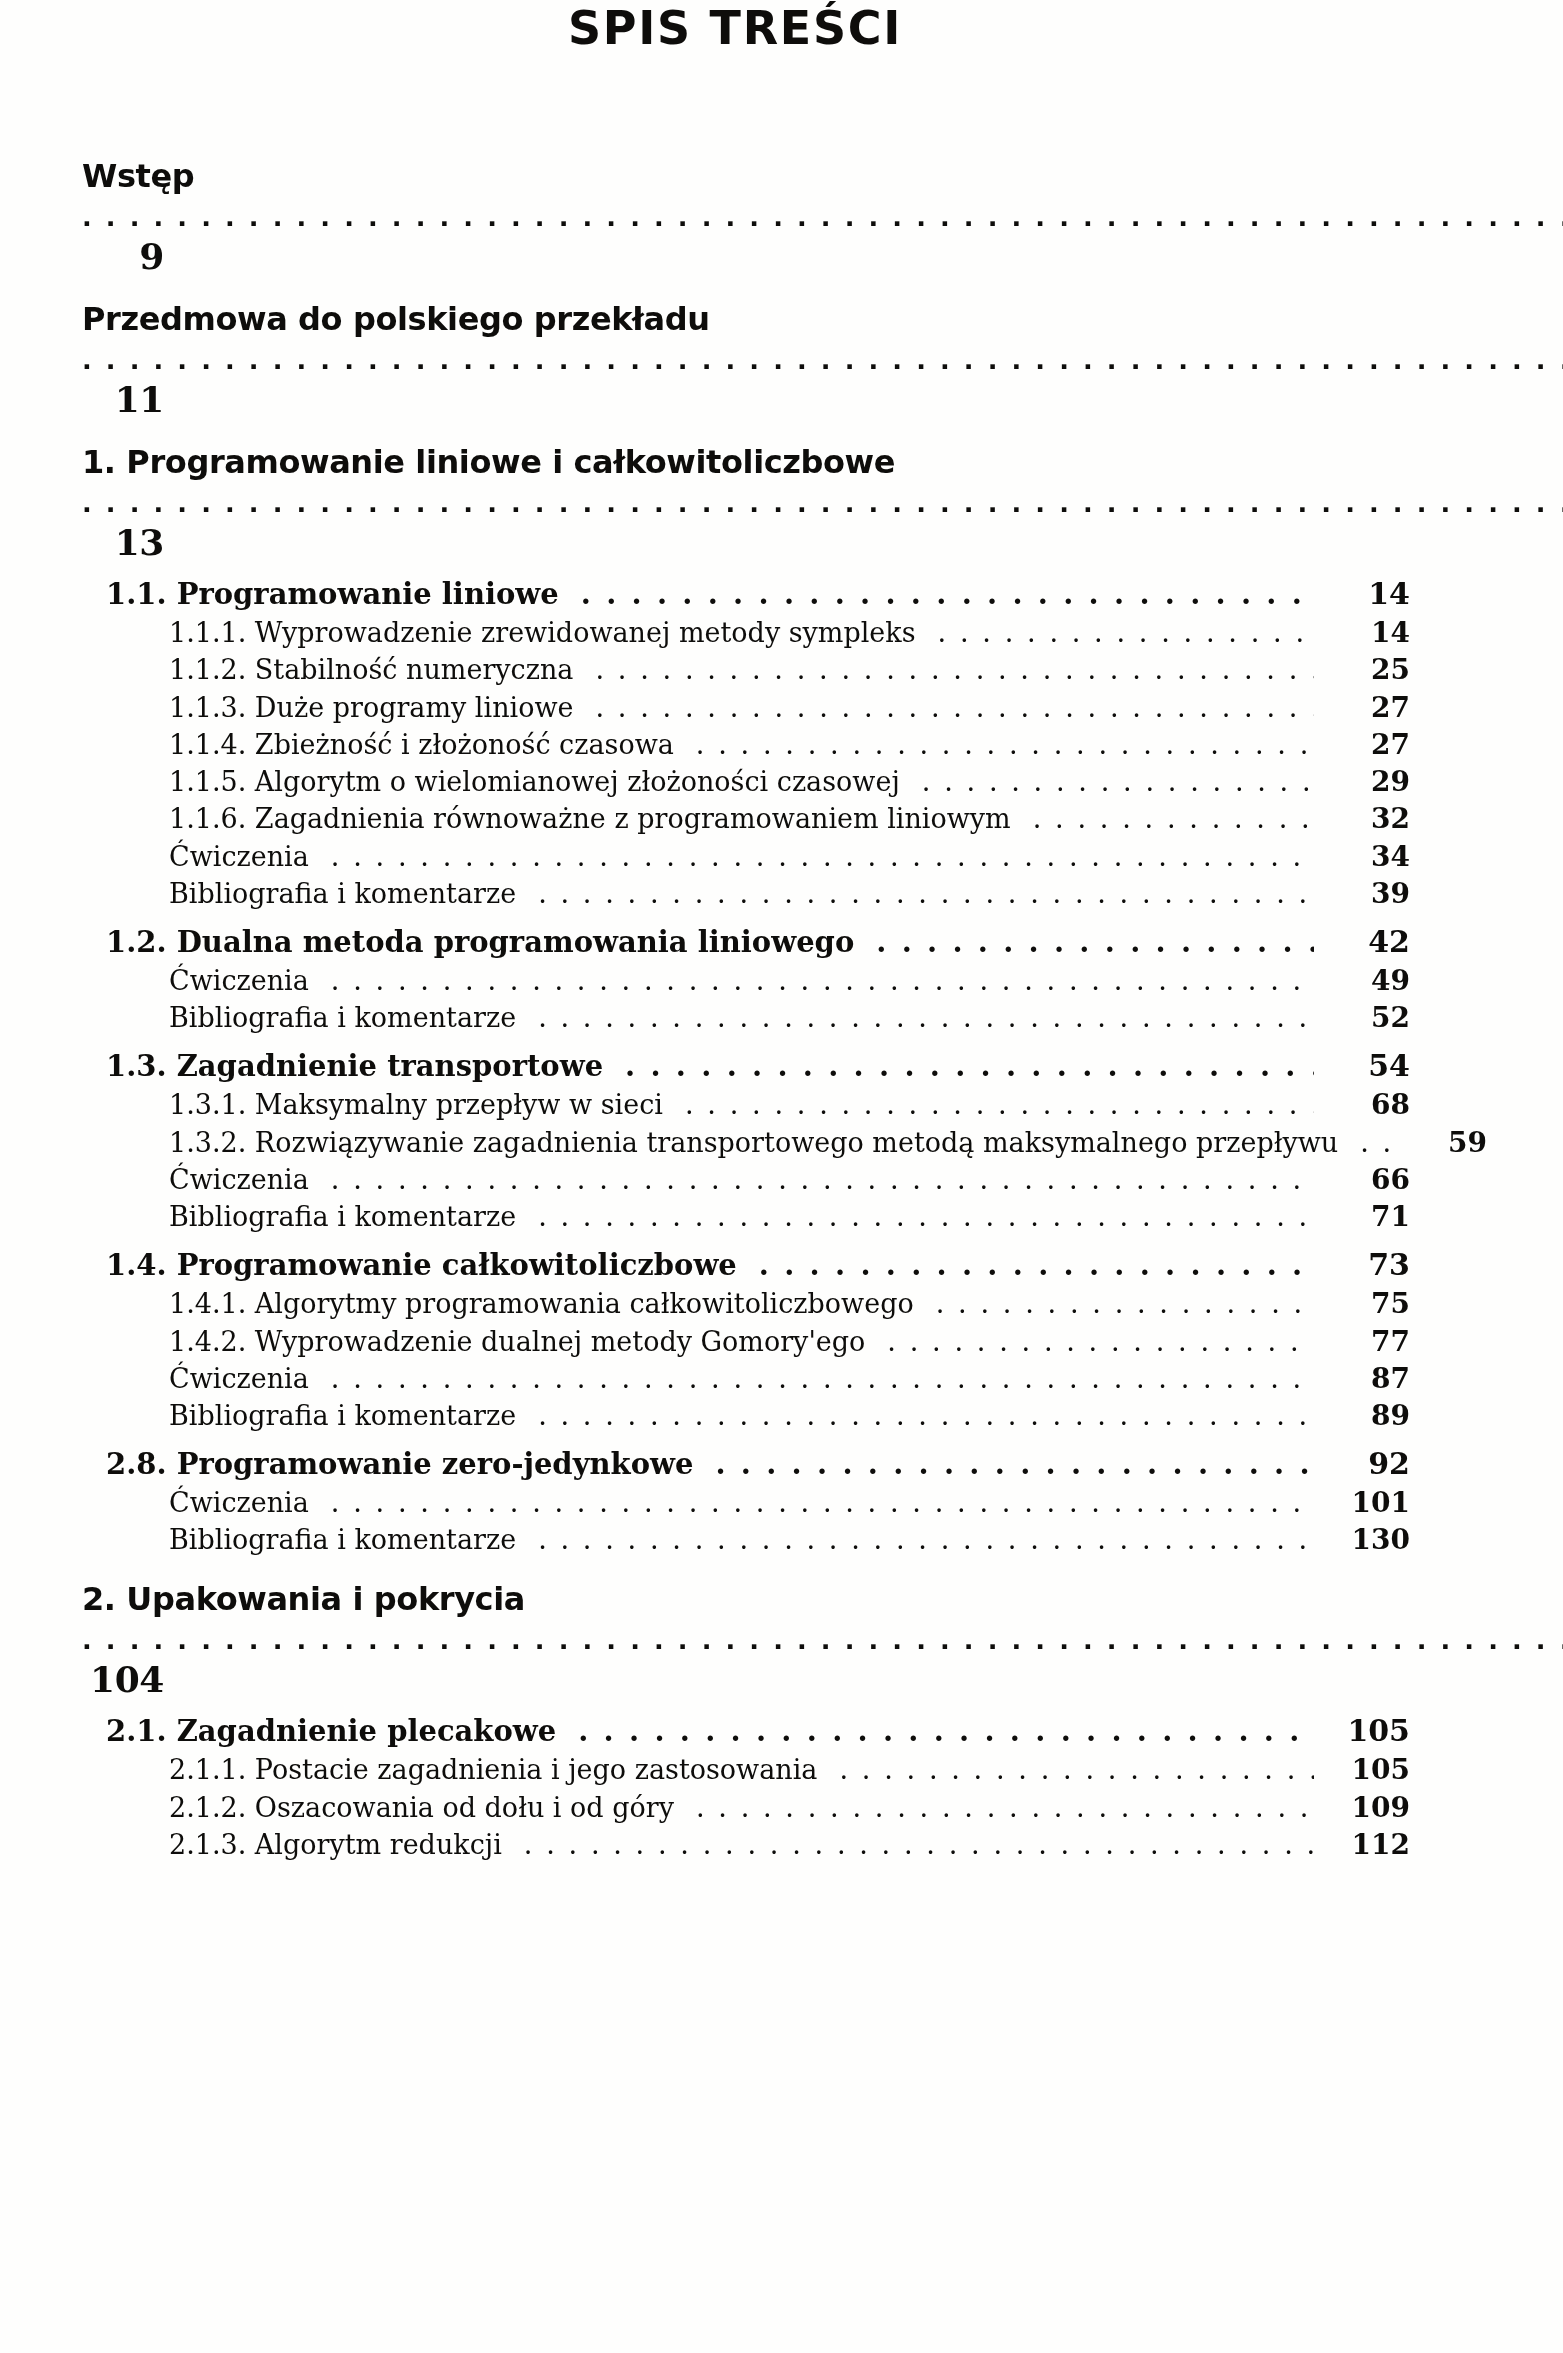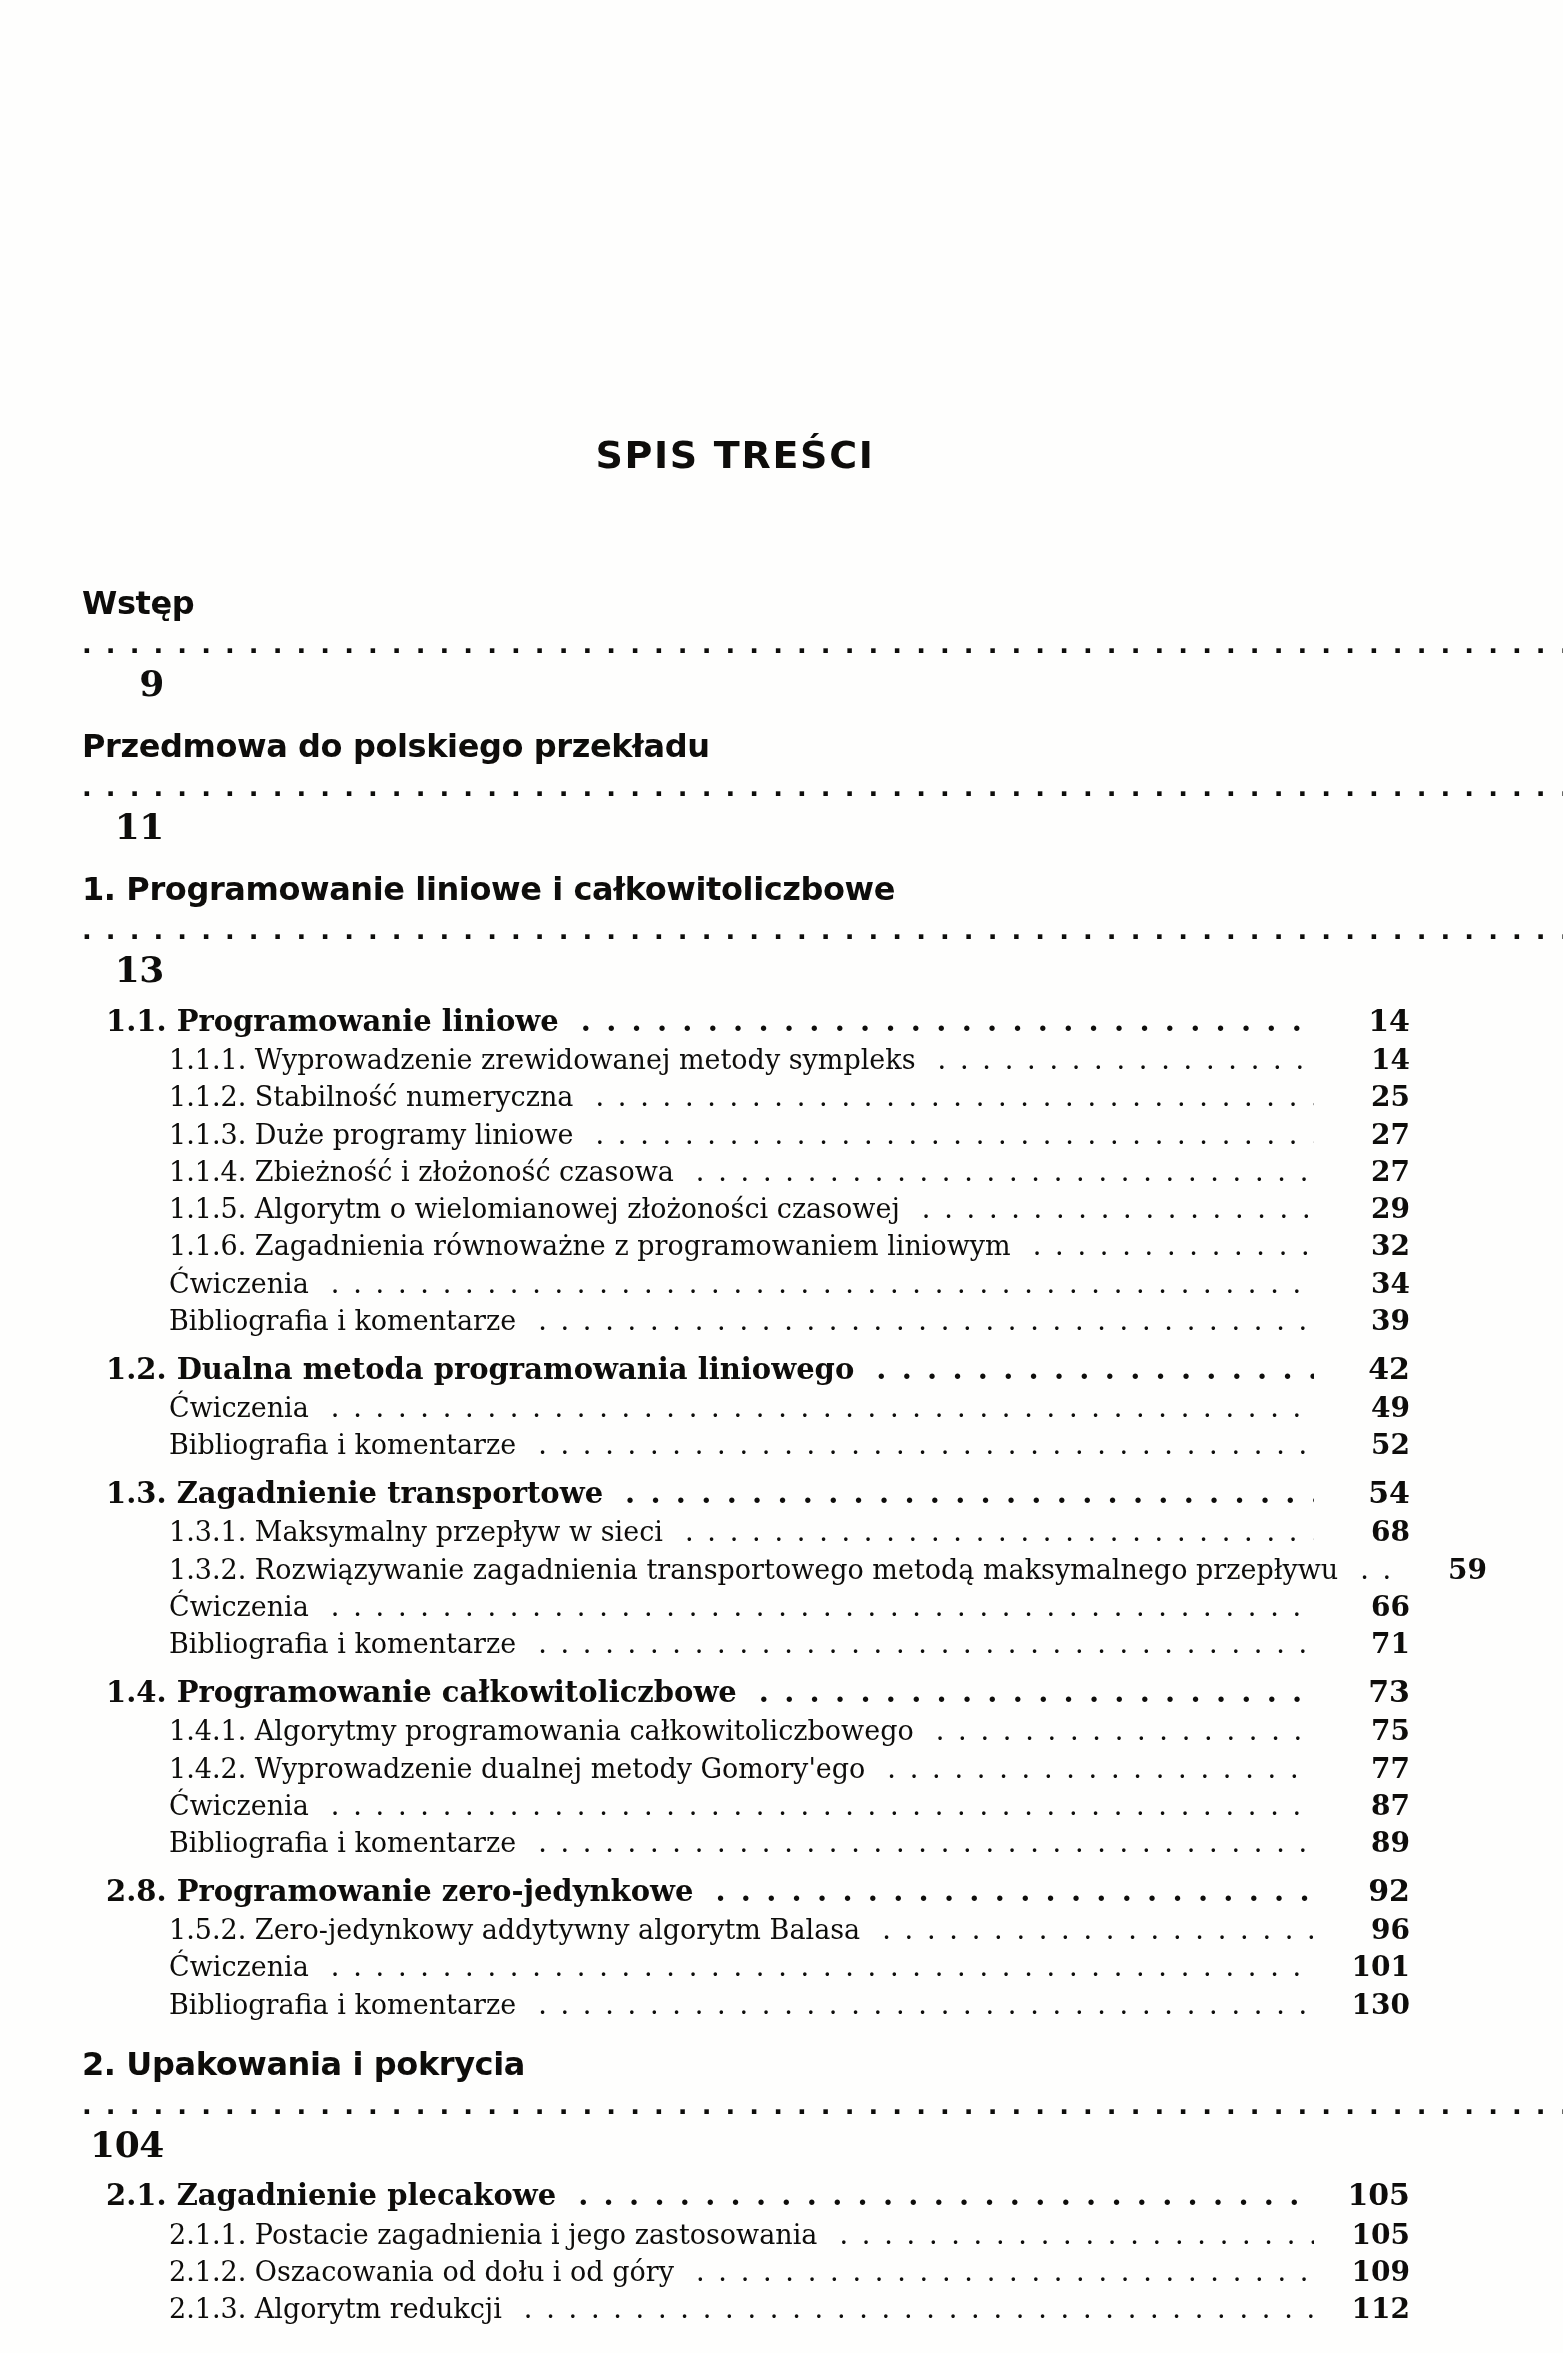--- a/index.html
+++ b/index.html
@@ -17,25 +17,24 @@
     overflow: hidden;
   }
   .content {
     position: absolute;
     left: 60px;
     top: 0;
     width: 1350px;
   }
   .title {
     margin: 0;
-    padding-top: 427px;
     text-align: center;
     font-family: "DejaVu Sans", sans-serif;
     font-weight: 700;
-    font-size: 38px;
+    font-size: 46px;
     letter-spacing: 1.7px;
     line-height: 56px;
   }
   .toc {
     margin-top: 101px;
   }
   .row {
     display: flex;
     align-items: baseline;
   }
@@ -253,25 +252,20 @@
     <span class="pagenum">89</span>
   </div>
 
   <div class="row lvl1">
     <span class="label">2.8. Programowanie zero-jedynkowe</span>
     <span class="leader"></span>
     <span class="pagenum">92</span>
   </div>
 
 
-  <div class="row lvl2">
-    <span class="label">1.5.2. Zero-jedynkowy addytywny algorytm Balasa</span>
-    <span class="leader"></span>
-    <span class="pagenum">96</span>
-  </div>
 
   <div class="row lvl2">
     <span class="label">Ćwiczenia</span>
     <span class="leader"></span>
     <span class="pagenum">101</span>
   </div>
 
   <div class="row lvl2">
     <span class="label">Bibliografia i komentarze</span>
     <span class="leader"></span>

